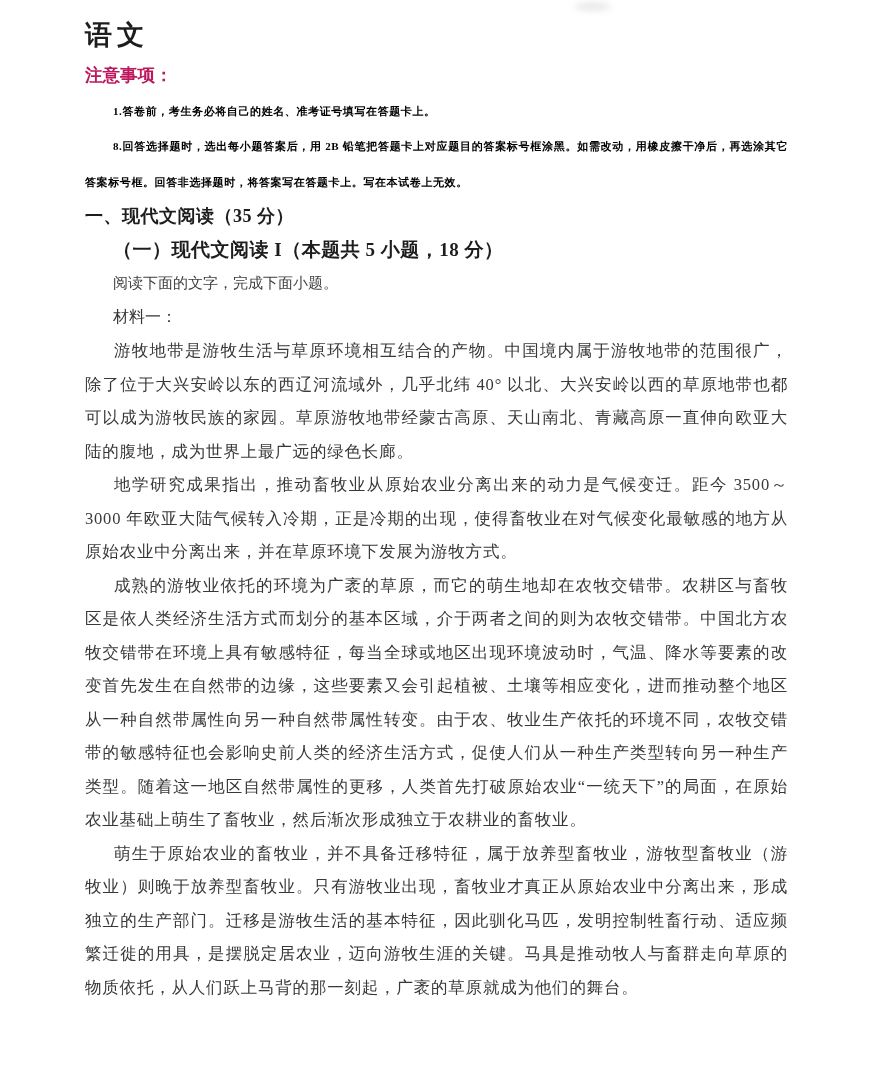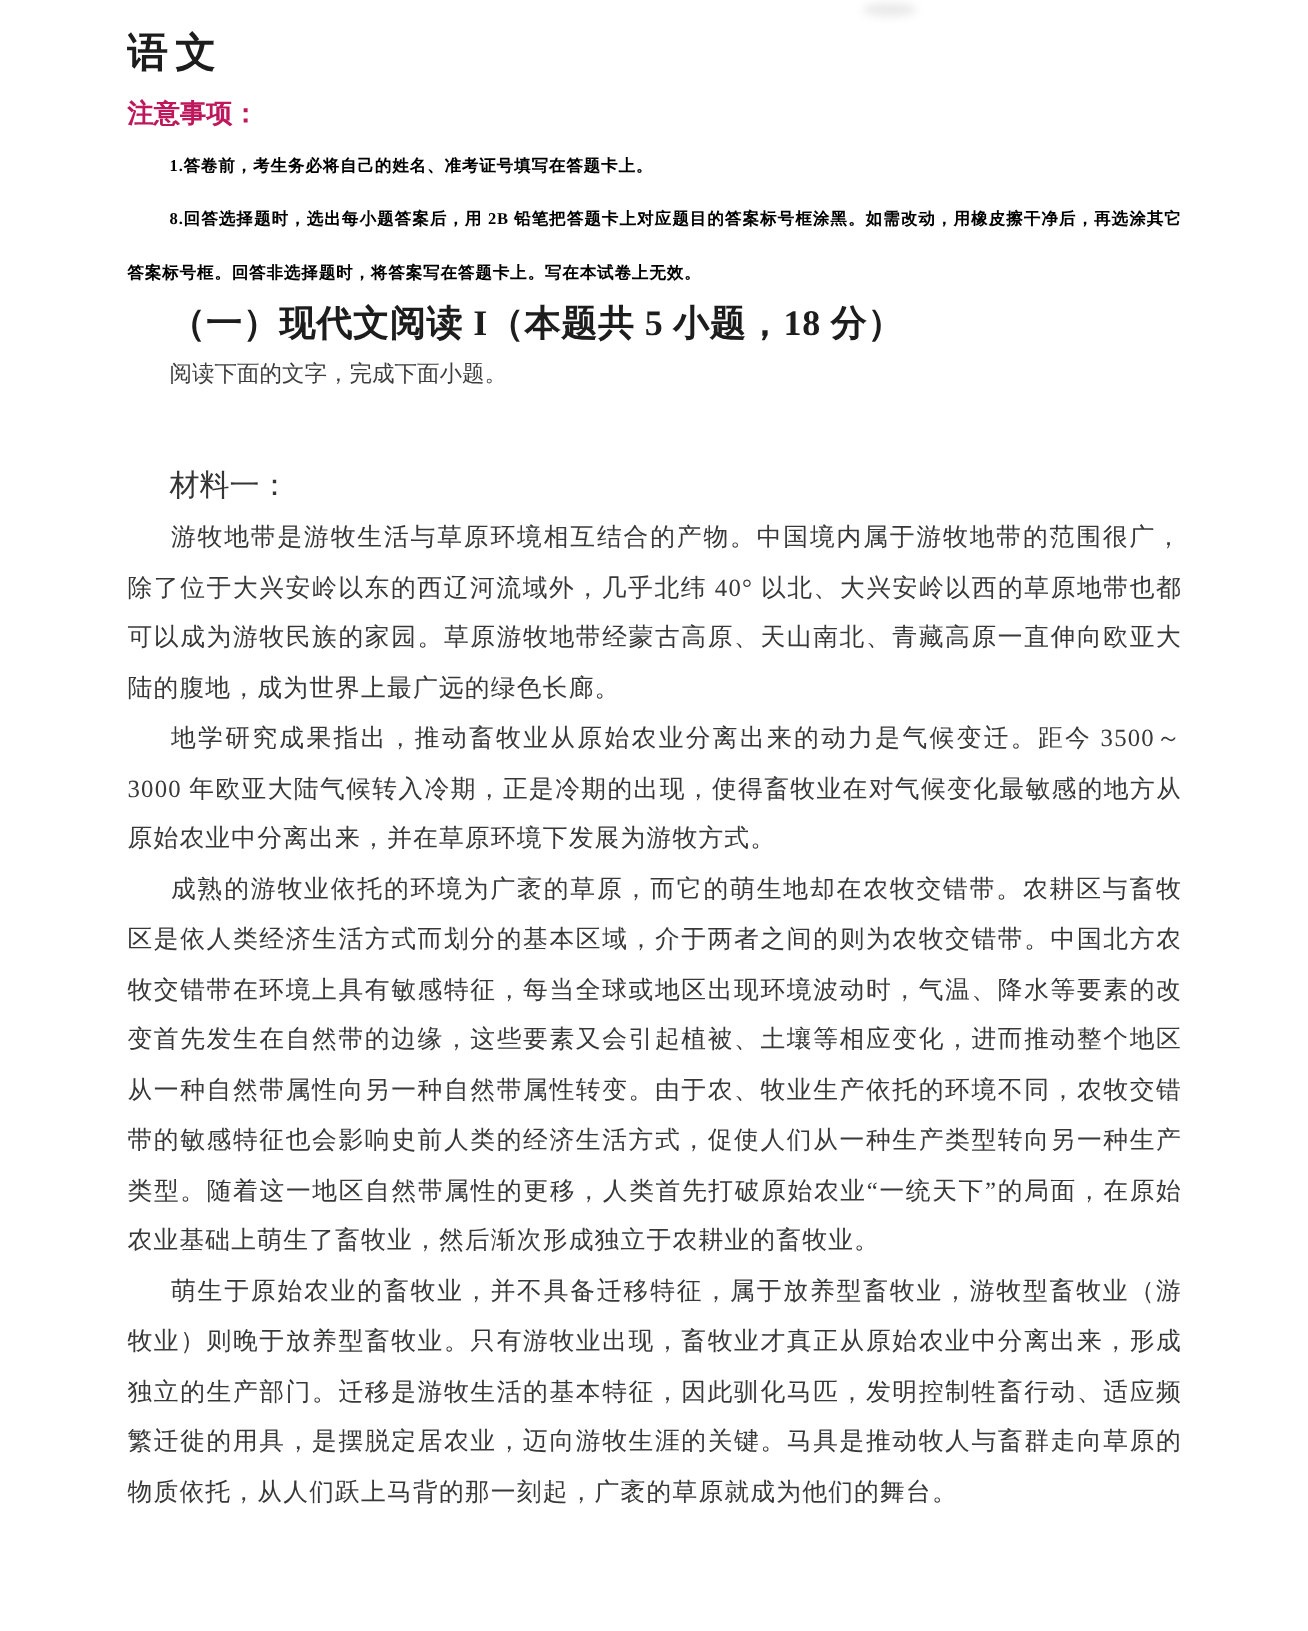--- a/index.html
+++ b/index.html
@@ -55,39 +55,38 @@
     letter-spacing: 0.6px;
   }
   .section-heading {
     font-size: 18px;
     font-weight: bold;
     line-height: 33px;
     color: #1d1d1d;
     letter-spacing: 0.5px;
   }
   .subsection-heading {
-    font-size: 24px;
+    font-size: 19px;
     font-weight: bold;
     line-height: 33px;
     color: #1d1d1d;
     text-indent: 28px;
     letter-spacing: 0.5px;
   }
   .instruction {
     font-size: 15px;
     line-height: 34px;
     color: #3d3d3d;
     text-indent: 28px;
   }
   .material-label {
-    font-size: 20px;
+    font-size: 16px;
     line-height: 34px;
     color: #353535;
     text-indent: 28px;
-    margin-top: 40px;
   }
   .body-para {
     font-size: 16.5px;
     line-height: 33.5px;
     color: #383838;
     text-indent: 29px;
     text-align: justify;
     letter-spacing: 0.8px;
   }
 </style>
@@ -100,20 +99,21 @@
 
   <h1 class="title">语文</h1>
 
   <div>
     <p class="notice-heading">注意事项：</p>
     <p class="notice-item">1.答卷前，考生务必将自己的姓名、准考证号填写在答题卡上。</p>
     <p class="notice-item">8.回答选择题时，选出每小题答案后，用 2B 铅笔把答题卡上对应题目的答案标号框涂黑。如需改动，用橡皮擦干净后，再选涂其它答案标号框。回答非选择题时，将答案写在答题卡上。写在本试卷上无效。</p>
   </div>
 
   <div>
+    <p class="section-heading">一、现代文阅读（35 分）</p>
     <p class="subsection-heading">（一）现代文阅读 I（本题共 5 小题，18 分）</p>
     <p class="instruction">阅读下面的文字，完成下面小题。</p>
     <p class="material-label">材料一：</p>
 
     <p class="body-para">游牧地带是游牧生活与草原环境相互结合的产物。中国境内属于游牧地带的范围很广，除了位于大兴安岭以东的西辽河流域外，几乎北纬 40° 以北、大兴安岭以西的草原地带也都可以成为游牧民族的家园。草原游牧地带经蒙古高原、天山南北、青藏高原一直伸向欧亚大陆的腹地，成为世界上最广远的绿色长廊。</p>
     <p class="body-para">地学研究成果指出，推动畜牧业从原始农业分离出来的动力是气候变迁。距今 3500～3000 年欧亚大陆气候转入冷期，正是冷期的出现，使得畜牧业在对气候变化最敏感的地方从原始农业中分离出来，并在草原环境下发展为游牧方式。</p>
     <p class="body-para">成熟的游牧业依托的环境为广袤的草原，而它的萌生地却在农牧交错带。农耕区与畜牧区是依人类经济生活方式而划分的基本区域，介于两者之间的则为农牧交错带。中国北方农牧交错带在环境上具有敏感特征，每当全球或地区出现环境波动时，气温、降水等要素的改变首先发生在自然带的边缘，这些要素又会引起植被、土壤等相应变化，进而推动整个地区从一种自然带属性向另一种自然带属性转变。由于农、牧业生产依托的环境不同，农牧交错带的敏感特征也会影响史前人类的经济生活方式，促使人们从一种生产类型转向另一种生产类型。随着这一地区自然带属性的更移，人类首先打破原始农业“一统天下”的局面，在原始农业基础上萌生了畜牧业，然后渐次形成独立于农耕业的畜牧业。</p>
     <p class="body-para">萌生于原始农业的畜牧业，并不具备迁移特征，属于放养型畜牧业，游牧型畜牧业（游牧业）则晚于放养型畜牧业。只有游牧业出现，畜牧业才真正从原始农业中分离出来，形成独立的生产部门。迁移是游牧生活的基本特征，因此驯化马匹，发明控制牲畜行动、适应频繁迁徙的用具，是摆脱定居农业，迈向游牧生涯的关键。马具是推动牧人与畜群走向草原的物质依托，从人们跃上马背的那一刻起，广袤的草原就成为他们的舞台。</p>
   </div>
 

